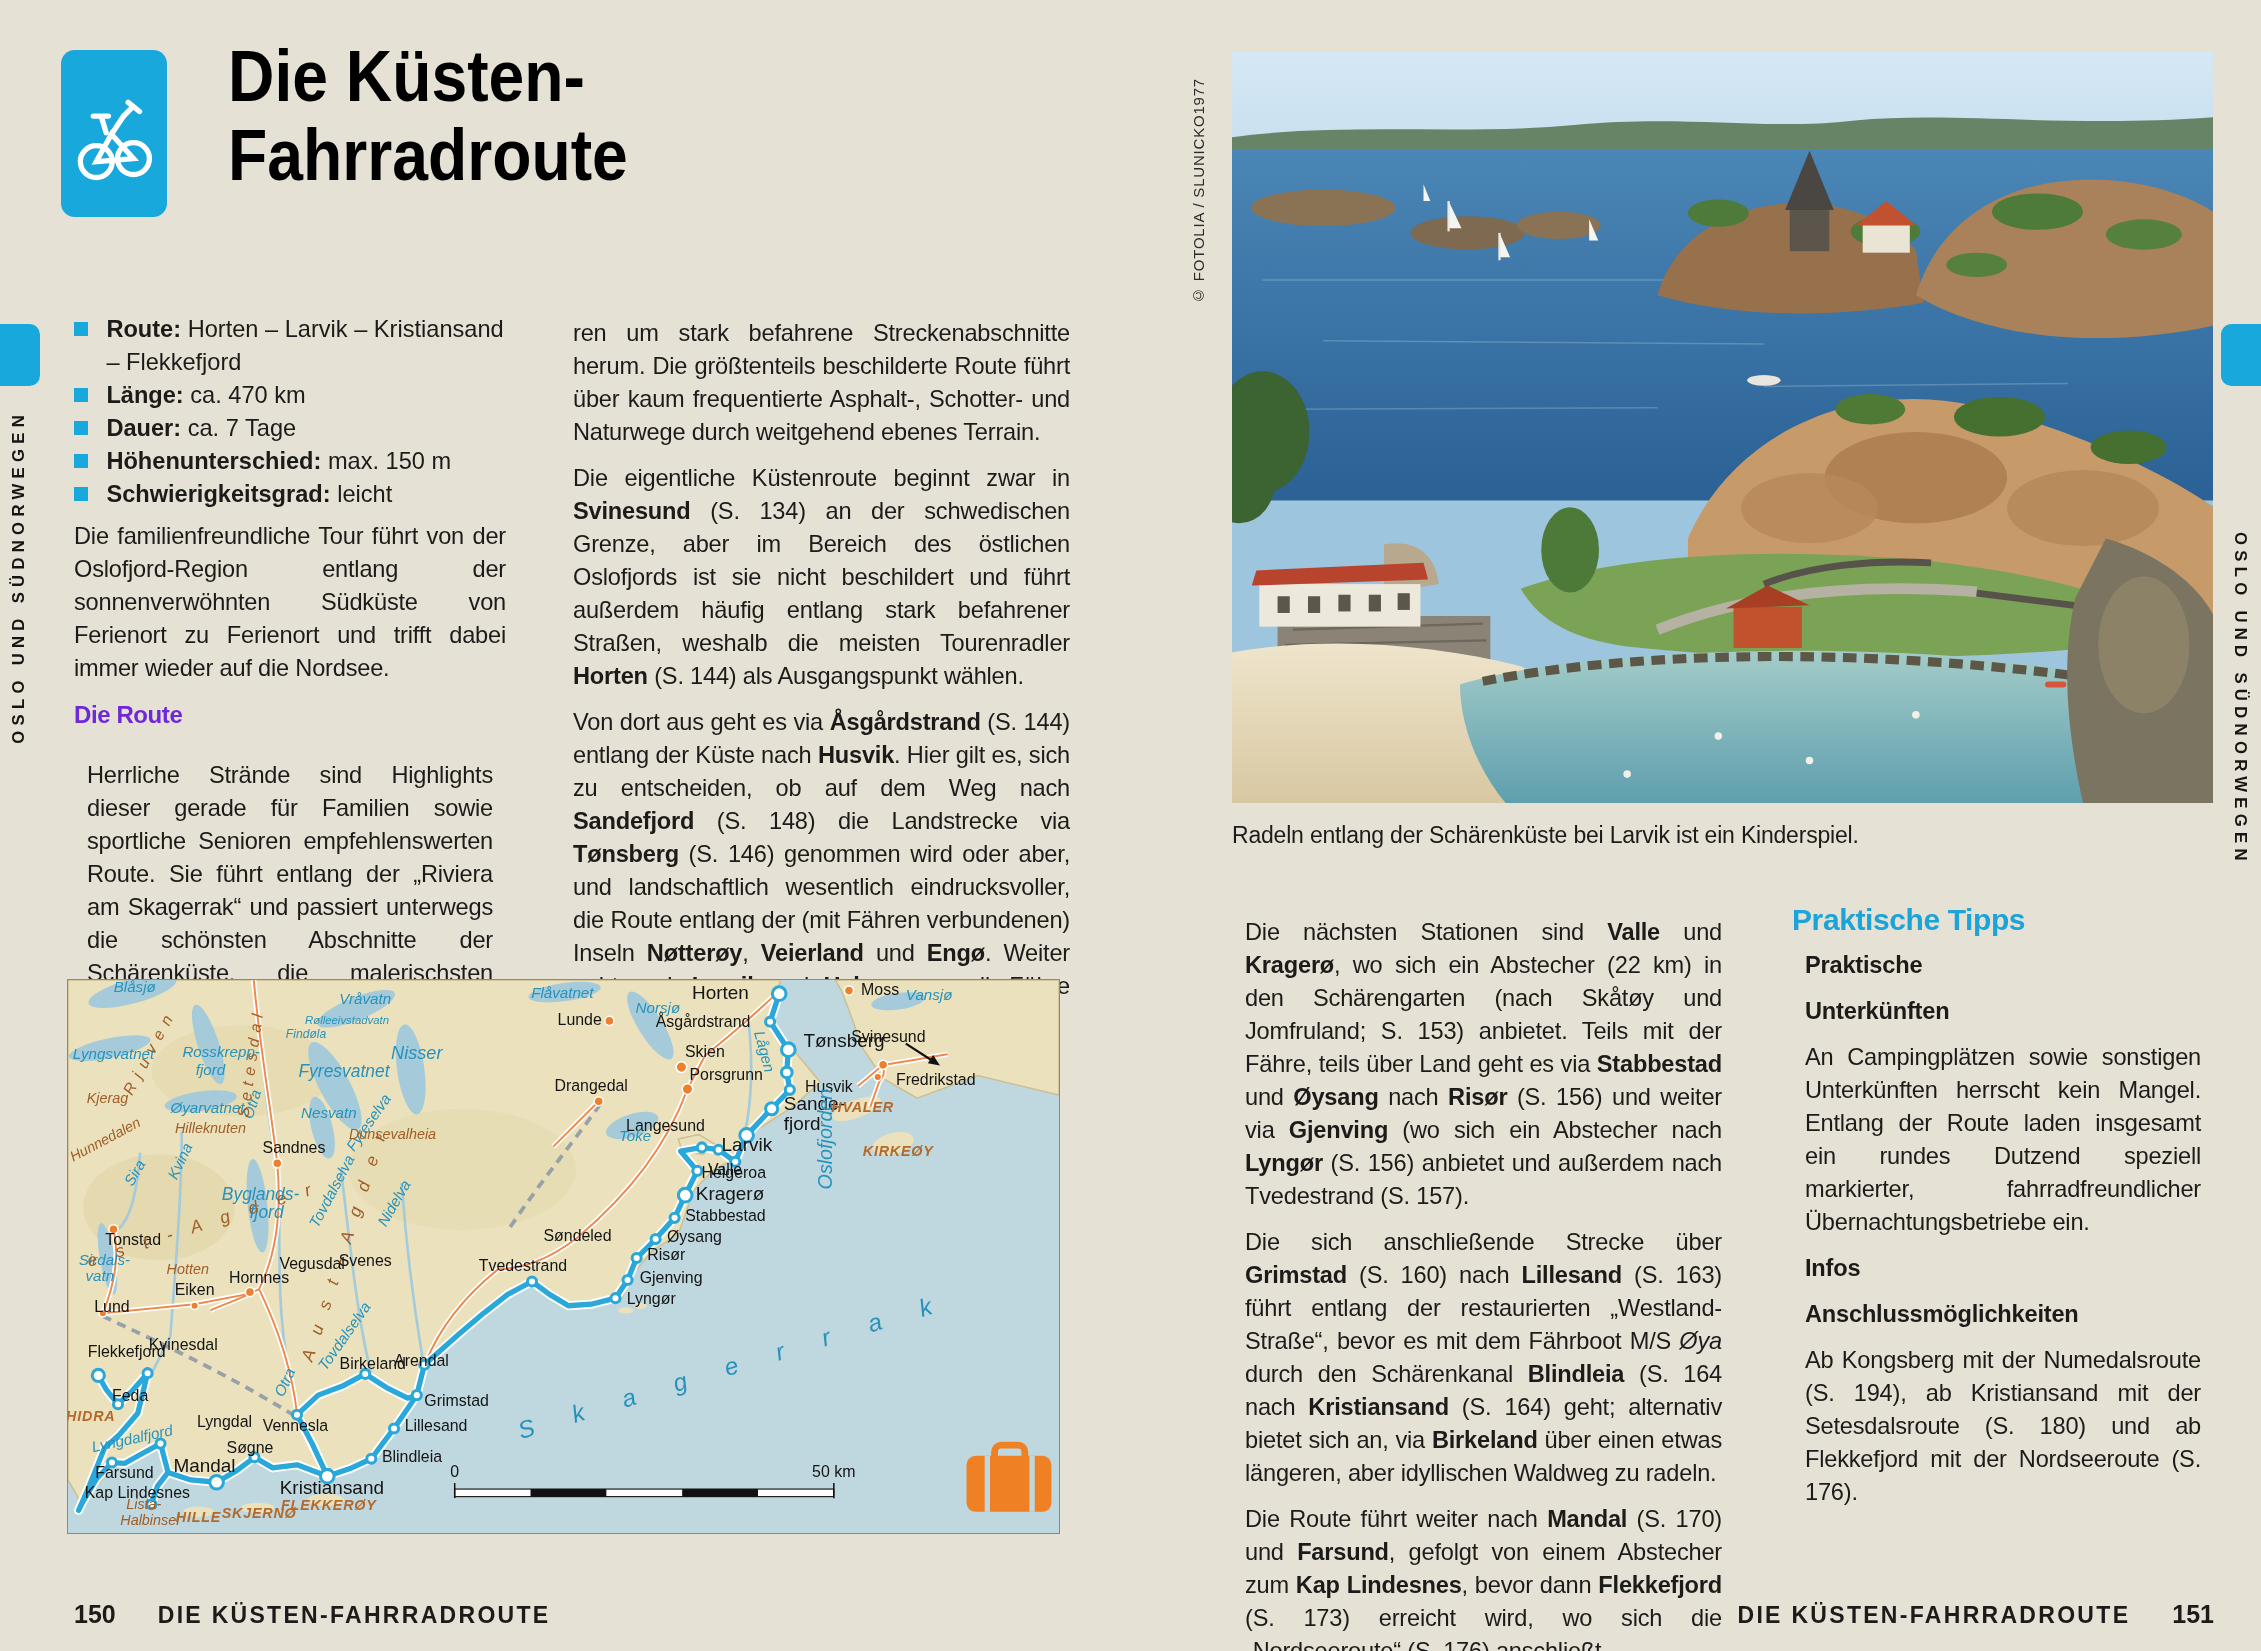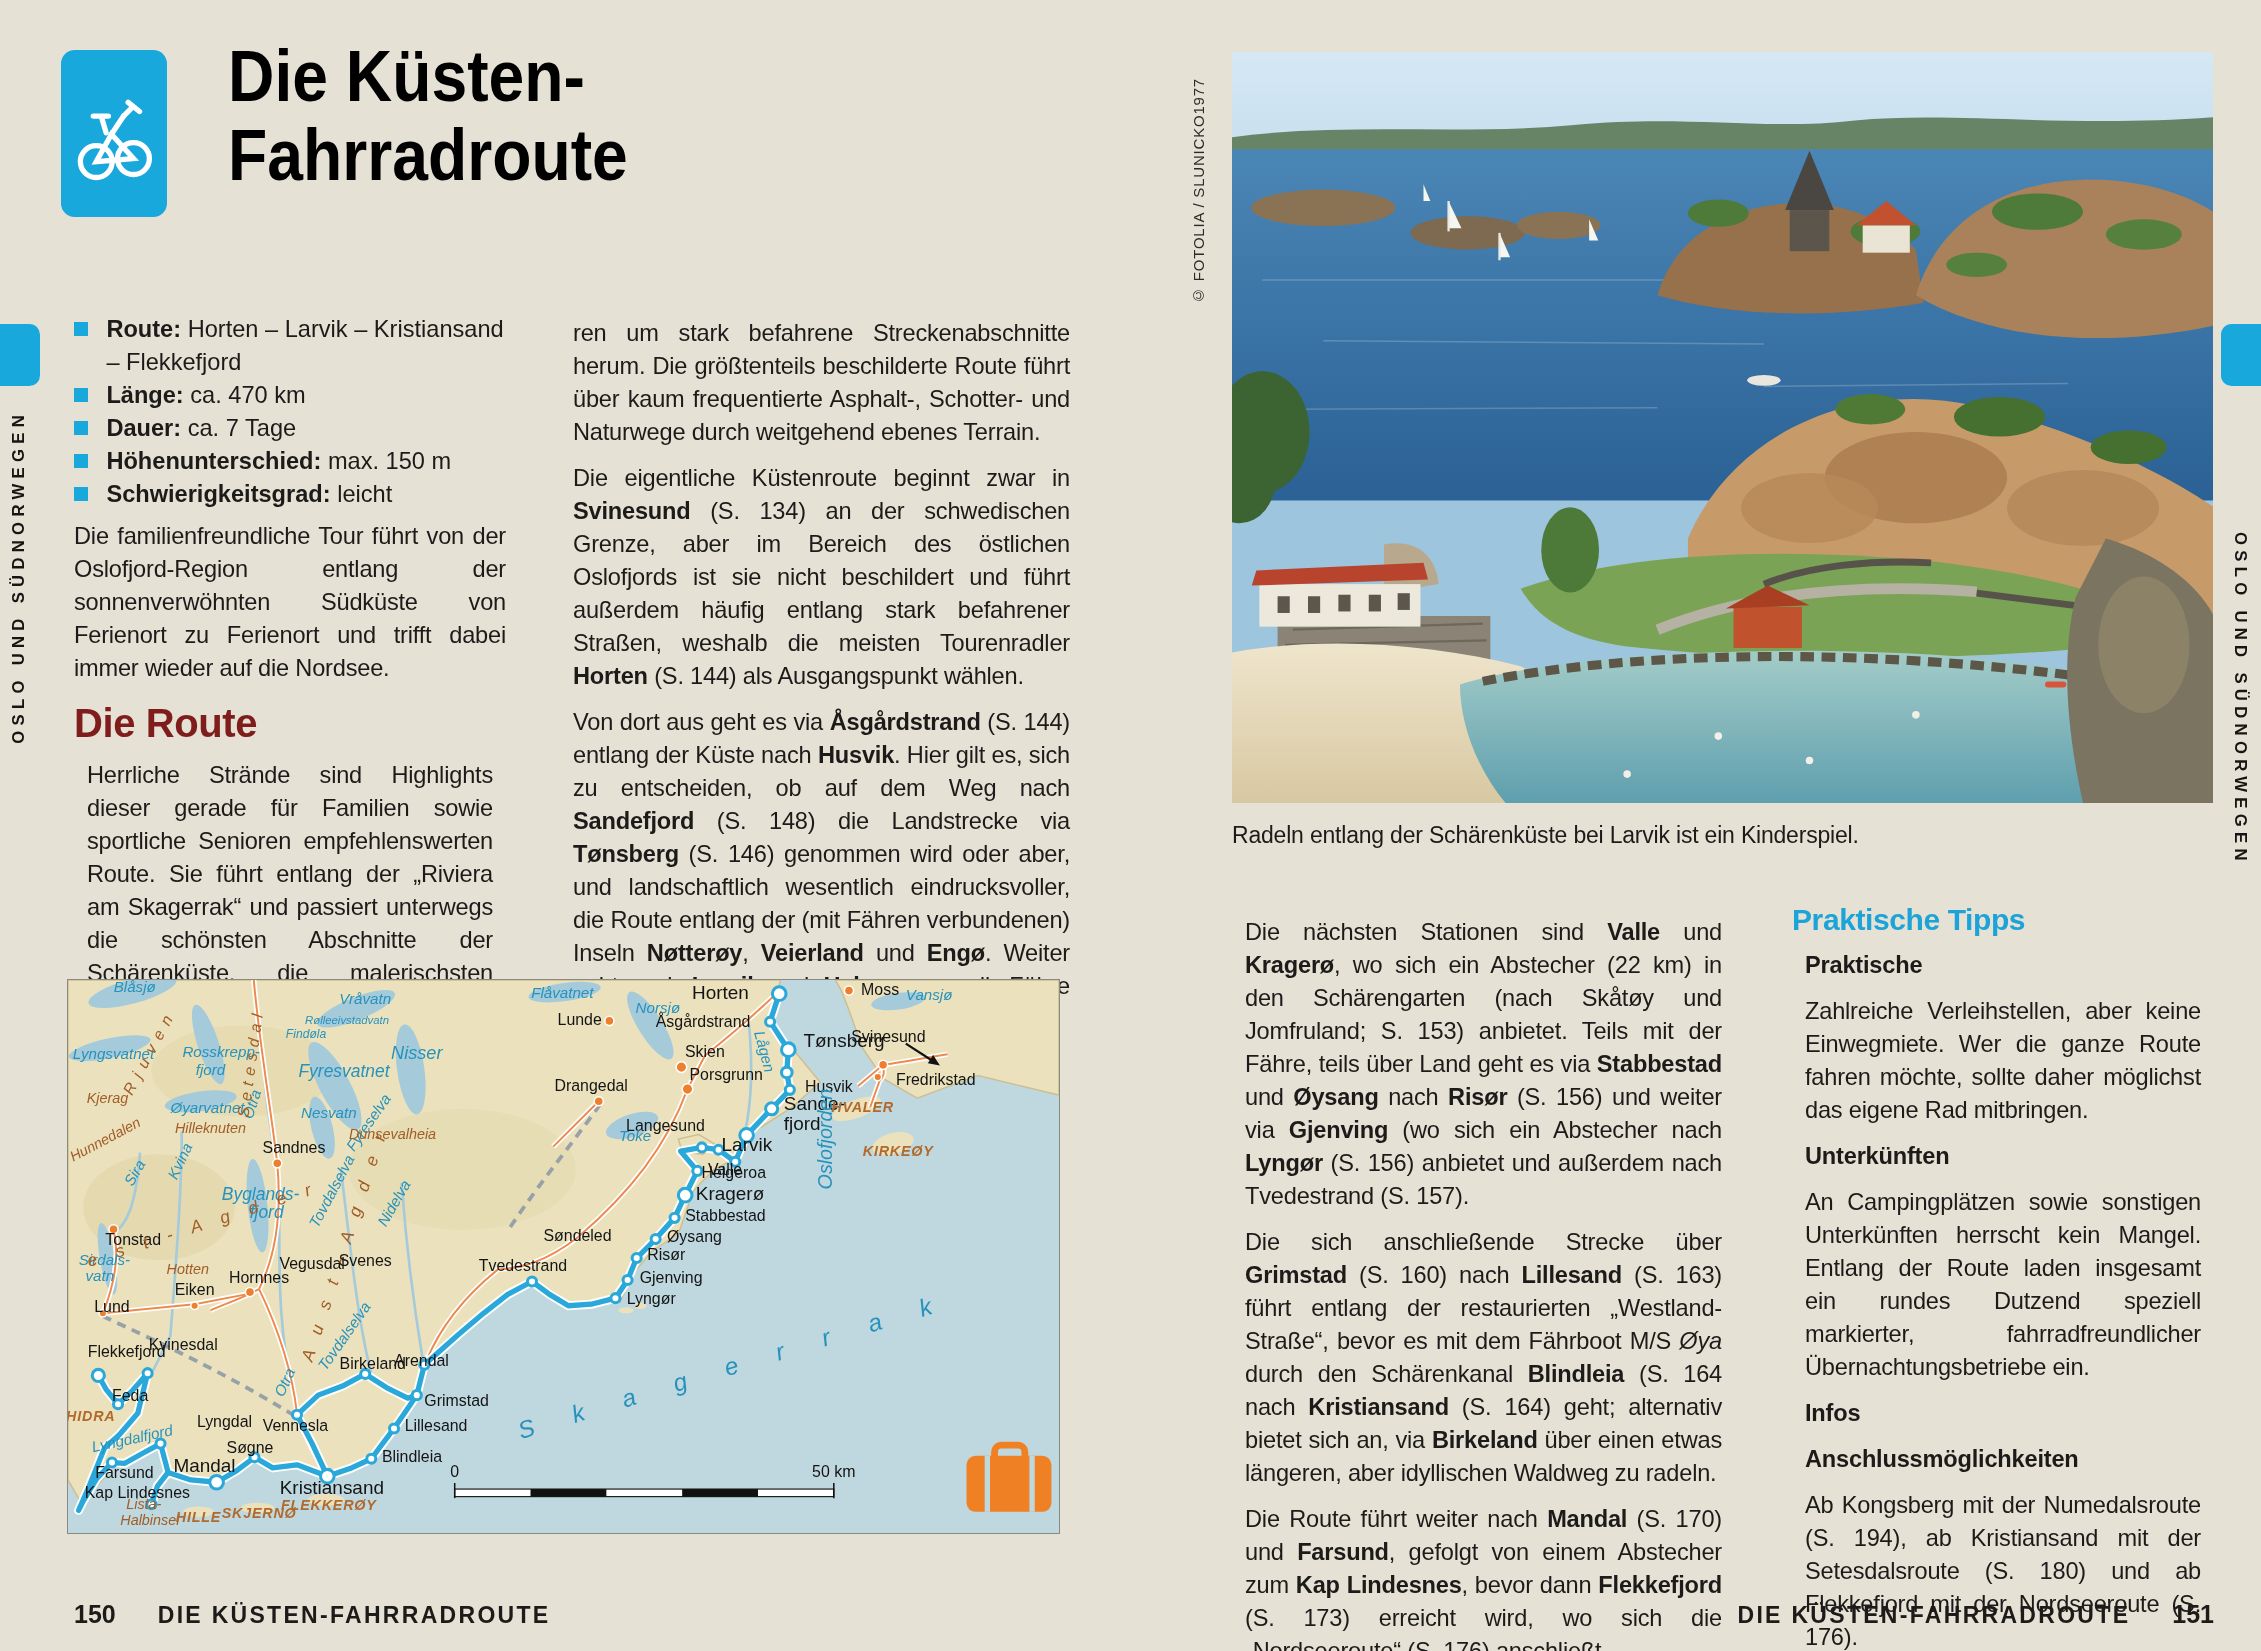--- a/index.html
+++ b/index.html
@@ -20,21 +20,21 @@
   .page-title .tl{transform:scaleX(.88);transform-origin:left;white-space:nowrap;}
   
   .facts{left:74px;top:313px;width:448px;font-size:23.6px;line-height:33px;}
   .facts .row{display:flex;}
   .facts .sq{flex:0 0 14.4px;height:14.4px;background:#19a8dc;margin:9px 18px 0 0;}
   .facts b{font-weight:700;}
   
   .bodytxt{font-size:23.6px;line-height:33px;text-align:justify;letter-spacing:-0.2px;}
   .bodytxt p{margin:13px;}
   .intro{left:74px;top:520px;width:432px;}
-  .sec-head{font-size:40px;font-weight:700;color:#7f1d1d;letter-spacing:-0.4px;}
+  .sec-head{font-size:24px;font-weight:700;color:#6d28d9;letter-spacing:-0.4px;}
   .head-route{left:74px;top:701px;}
   .col1{left:74px;top:746px;width:432px;}
   .col2{left:560px;top:304px;width:523px;}
   
   .tab{width:40px;height:62px;background:#19a8dc;top:324px;}
   .tab-left{left:0;border-radius:0 10.6px 10.6px 0;}
   .tab-right{right:0;border-radius:10.6px 0 0 10.6px;}
   .sidebar-v{font-size:16.7px;font-weight:700;letter-spacing:5.3px;color:#161513;
     writing-mode:vertical-rl;white-space:nowrap;}
   .sidebar-left{left:9px;top:410px;transform:rotate(180deg);}
@@ -509,21 +509,20 @@
 <div class="abs bodytxt rcol1">
     <p>Die nächsten Stationen sind <b>Valle</b> und <b>Kragerø</b>, wo sich ein Abstecher (22 km) in den Schärengarten (nach Skåtøy und Jomfruland; S. 153) anbietet. Teils mit der Fähre, teils über Land geht es via <b>Stabbestad</b> und <b>Øysang</b> nach <b>Risør</b> (S. 156) und weiter via <b>Gjenving</b> (wo sich ein Abstecher nach <b>Lyngør</b> (S. 156) anbietet und außerdem nach Tvedestrand (S. 157).</p>
     <p>Die sich anschließende Strecke über <b>Grimstad</b> (S. 160) nach <b>Lillesand</b> (S. 163) führt entlang der restaurierten „Westland-Straße“, bevor es mit dem Fährboot M/S <i>Øya</i> durch den Schärenkanal <b>Blindleia</b> (S. 164 nach <b>Kristiansand</b> (S. 164) geht; alternativ bietet sich an, via <b>Birkeland</b> über einen etwas längeren, aber idyllischen Waldweg zu radeln.</p>
     <p>Die Route führt weiter nach <b>Mandal</b> (S. 170) und <b>Farsund</b>, gefolgt von einem Abstecher zum <b>Kap Lindesnes</b>, bevor dann <b>Flekkefjord</b> (S. 173) erreicht wird, wo sich die „Nordseeroute“ (S. 176) anschließt.</p>
   </div>
 
 <div class="abs bodytxt rcol2">
   <div class="tips-head">Praktische Tipps</div>
   <div id="tips">
       <p class="tip-title">Praktische</p>
-      <p class="tip-body">Zahlreiche Verleihstellen, aber keine Einwegmiete. Wer die ganze Route fahren möchte, sollte daher möglichst das eigene Rad mitbringen.</p>
       <p class="tip-title">Unterkünften</p>
       <p class="tip-body">An Campingplätzen sowie sonstigen Unterkünften herrscht kein Mangel. Entlang der Route laden insgesamt ein rundes Dutzend speziell markierter, fahrradfreundlicher Übernachtungsbetriebe ein.</p>
       <p class="tip-title">Infos</p>
       <p class="tip-title">Anschlussmöglichkeiten</p>
       <p class="tip-body">Ab Kongsberg mit der Numedalsroute (S. 194), ab Kristiansand mit der Setesdalsroute (S. 180) und ab Flekkefjord mit der Nordseeroute (S. 176).</p>
     </div>
 </div>
 
 <div class="abs tab tab-right"></div>
 <div class="abs sidebar-v sidebar-right">OSLO UND SÜDNORWEGEN</div>

